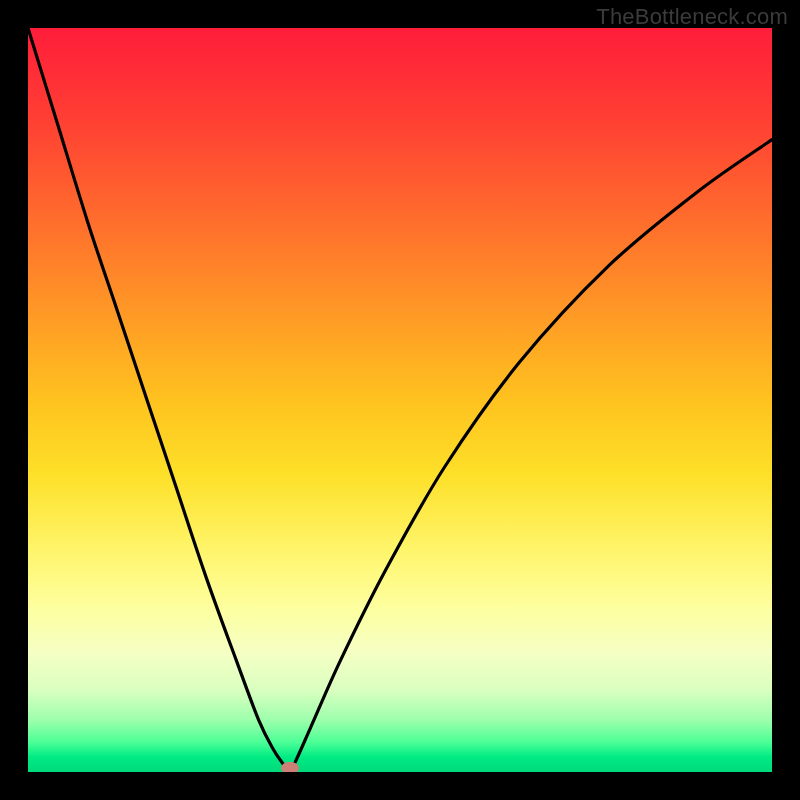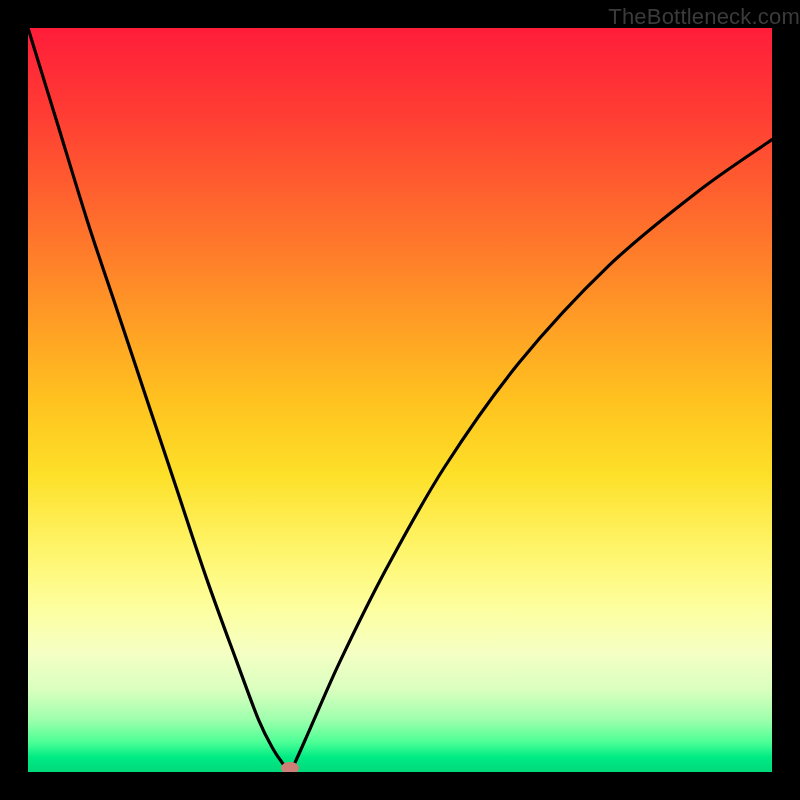--- a/index.html
+++ b/index.html
@@ -13,21 +13,21 @@
   }
   .outer {
     width: 800px;
     height: 800px;
     background: #000;
     position: relative;
   }
   .watermark {
     position: absolute;
     top: 4px;
-    right: 0;
+    right: 12px;
     color: #3b3b3b;
     font-size: 22px;
     font-weight: 500;
     letter-spacing: 0.2px;
     z-index: 10;
   }
   .plot-area {
     position: absolute;
     left: 28px;
     top: 28px;

